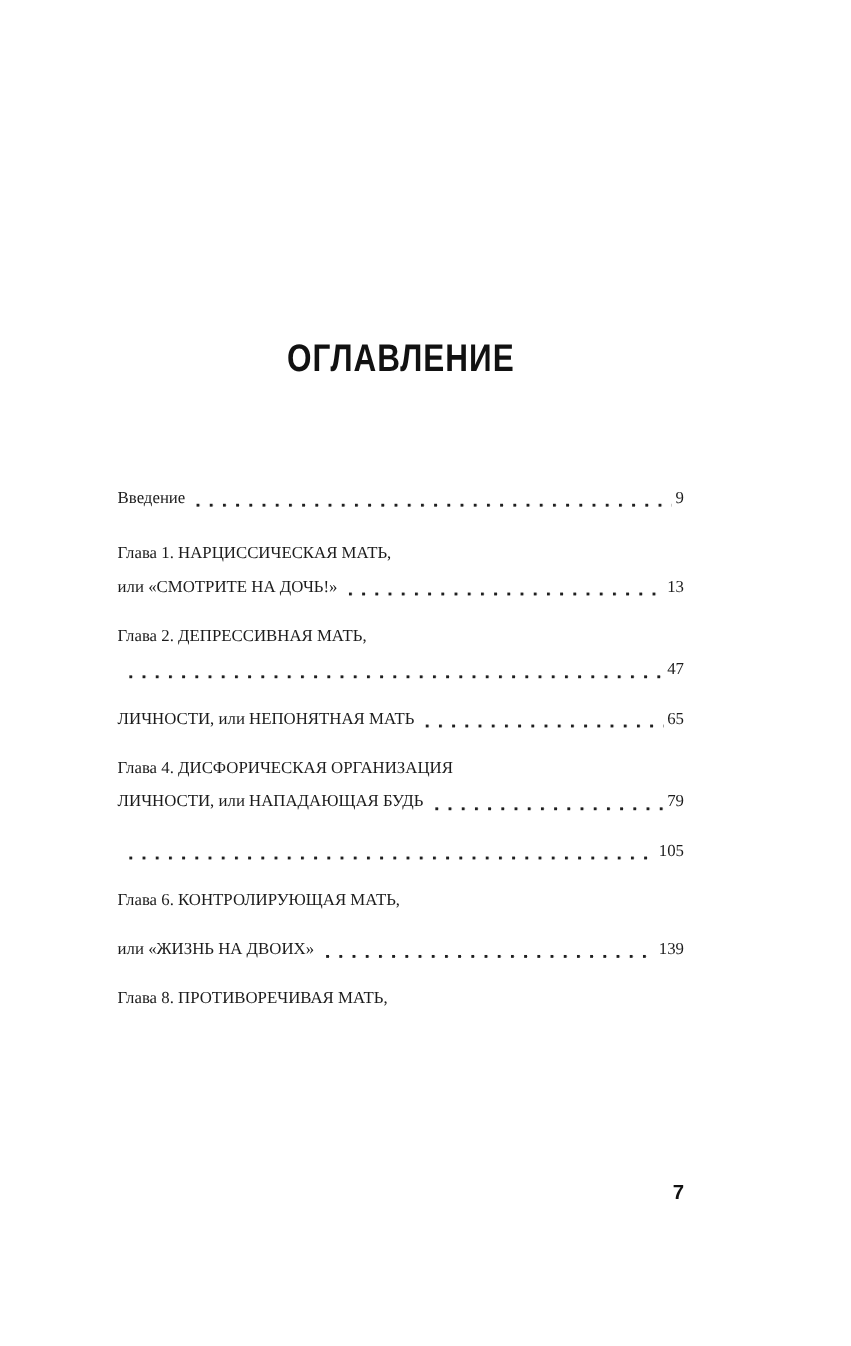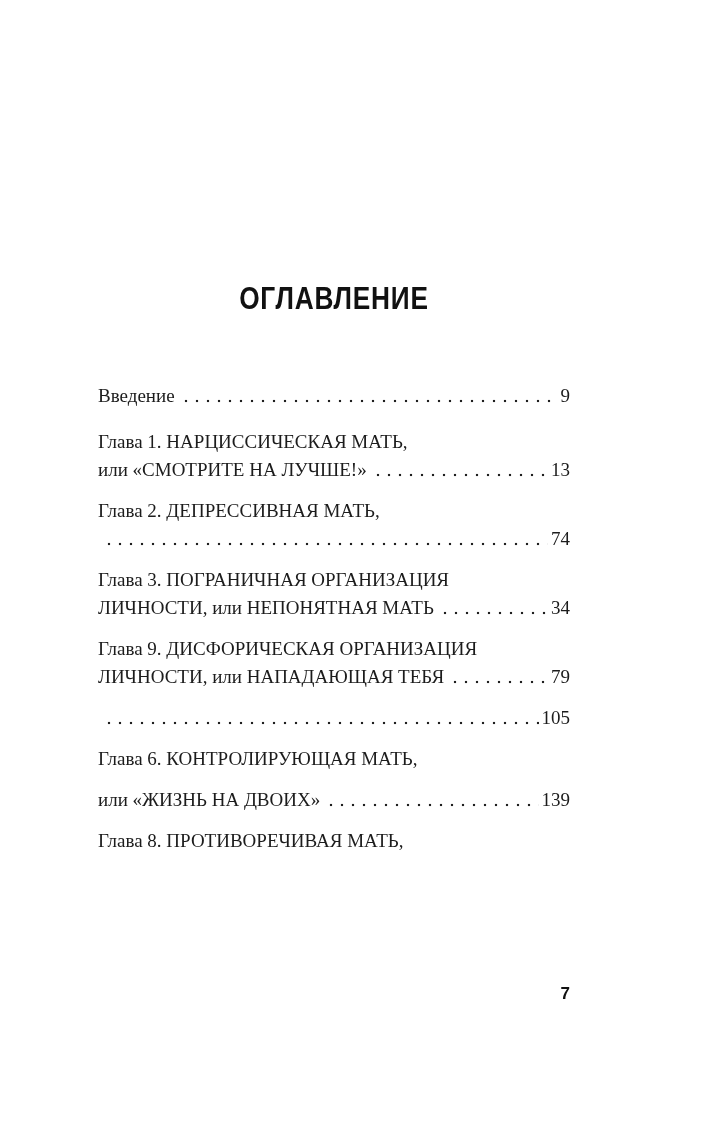--- a/index.html
+++ b/index.html
@@ -29,22 +29,22 @@
     font-size: 32px;
     line-height: 32px;
     letter-spacing: 1px;
     color: #111111;
     text-align: center;
     transform: scaleX(0.82);
     transform-origin: 50% 50%;
     white-space: nowrap;
   }
   .toc {
-    margin-top: 68px;
-    font-size: 19px;
+    margin-top: 88px;
+    font-size: 14px;
     line-height: 28px;
   }
   .toc-entry {
     margin-bottom: 13px;
   }
   .toc-entry.intro {
     margin-bottom: 18px;
   }
   .line {
     display: flex;
@@ -95,53 +95,50 @@
           <span class="leader"></span>
           <span class="pg">9</span>
         </div>
       </div>
 
       <div class="toc-entry">
         <div class="line">
           <span>Глава 1. НАРЦИССИЧЕСКАЯ МАТЬ,</span>
         </div>
         <div class="line">
-          <span>или «СМОТРИТЕ НА ЛУЧШЕ!»</span>
+          <span>или «СМОТРИТЕ НА ДОЧЬ!»</span>
           <span class="leader"></span>
           <span class="pg">13</span>
         </div>
       </div>
 
       <div class="toc-entry">
         <div class="line">
           <span>Глава 2. ДЕПРЕССИВНАЯ МАТЬ,</span>
         </div>
         <div class="line">
           <span class="leader"></span>
-          <span class="pg">74</span>
+          <span class="pg">47</span>
         </div>
       </div>
 
       <div class="toc-entry">
         <div class="line">
-          <span>Глава 3. ПОГРАНИЧНАЯ ОРГАНИЗАЦИЯ</span>
-        </div>
-        <div class="line">
           <span>ЛИЧНОСТИ, или НЕПОНЯТНАЯ МАТЬ</span>
           <span class="leader"></span>
-          <span class="pg">34</span>
+          <span class="pg">65</span>
         </div>
       </div>
 
       <div class="toc-entry">
         <div class="line">
-          <span>Глава 9. ДИСФОРИЧЕСКАЯ ОРГАНИЗАЦИЯ</span>
+          <span>Глава 4. ДИСФОРИЧЕСКАЯ ОРГАНИЗАЦИЯ</span>
         </div>
         <div class="line">
-          <span>ЛИЧНОСТИ, или НАПАДАЮЩАЯ ТЕБЯ</span>
+          <span>ЛИЧНОСТИ, или НАПАДАЮЩАЯ БУДЬ</span>
           <span class="leader"></span>
           <span class="pg">79</span>
         </div>
       </div>
 
       <div class="toc-entry">
         <div class="line">
           <span class="leader"></span>
           <span class="pg">105</span>
         </div>

